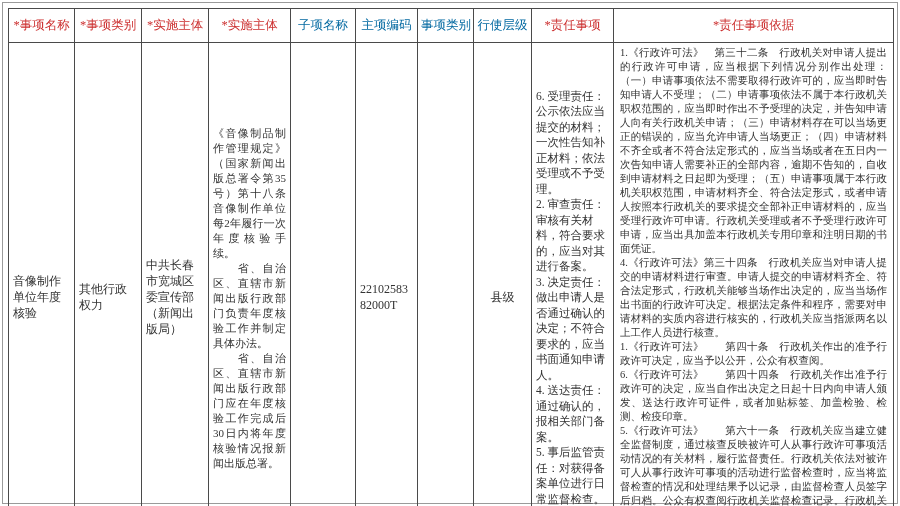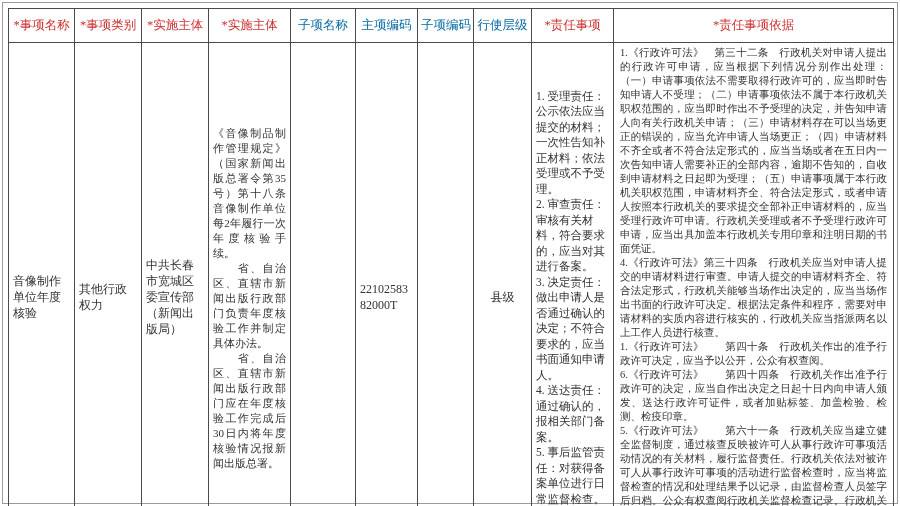--- a/index.html
+++ b/index.html
@@ -44,42 +44,42 @@
       <col style="width:280px">
     </colgroup>
     <thead>
       <tr>
         <th class="red">*事项名称</th>
         <th class="red">*事项类别</th>
         <th class="red">*实施主体</th>
         <th class="red">*实施主体</th>
         <th>子项名称</th>
         <th>主项编码</th>
-        <th>子项编码</th>
+        <th>事项类别</th>
         <th>行使层级</th>
         <th class="red">*责任事项</th>
         <th class="red">*责任事项依据</th>
       </tr>
     </thead>
     <tbody>
       <tr>
         <td class="c-wrap">音像制作单位年度核验</td>
         <td class="c-wrap">其他行政权力</td>
         <td class="c-wrap">中共长春市宽城区委宣传部（新闻出版局）</td>
         <td class="c-basis">
           <p>《音像制品制作管理规定》（国家新闻出版总署令第35号）第十八条音像制作单位每2年履行一次年度核验手续。</p>
           <p>　　省、自治区、直辖市新闻出版行政部门负责年度核验工作并制定具体办法。</p>
           <p>　　省、自治区、直辖市新闻出版行政部门应在年度核验工作完成后30日内将年度核验情况报新闻出版总署。</p>
         </td>
         <td class="c-wrap"></td>
         <td class="c-code">2210258382000T</td>
         <td class="c-wrap"></td>
         <td class="c-center">县级</td>
         <td class="c-resp">
-          <p>1. 受理责任：公示依法应当提交的材料；一次性告知补正材料；依法受理或不予受理。</p>
+          <p>6. 受理责任：公示依法应当提交的材料；一次性告知补正材料；依法受理或不予受理。</p>
           <p>2. 审查责任：审核有关材料，符合要求的，应当对其进行备案。</p>
           <p>3. 决定责任：做出申请人是否通过确认的决定；不符合要求的，应当书面通知申请人。</p>
           <p>4. 送达责任：通过确认的，报相关部门备案。</p>
           <p>5. 事后监管责任：对获得备案单位进行日常监督检查。</p>
         </td>
         <td class="c-law">
           <p>1.《行政许可法》　第三十二条　行政机关对申请人提出的行政许可申请，应当根据下列情况分别作出处理：（一）申请事项依法不需要取得行政许可的，应当即时告知申请人不受理；（二）申请事项依法不属于本行政机关职权范围的，应当即时作出不予受理的决定，并告知申请人向有关行政机关申请；（三）申请材料存在可以当场更正的错误的，应当允许申请人当场更正；（四）申请材料不齐全或者不符合法定形式的，应当当场或者在五日内一次告知申请人需要补正的全部内容，逾期不告知的，自收到申请材料之日起即为受理；（五）申请事项属于本行政机关职权范围，申请材料齐全、符合法定形式，或者申请人按照本行政机关的要求提交全部补正申请材料的，应当受理行政许可申请。行政机关受理或者不予受理行政许可申请，应当出具加盖本行政机关专用印章和注明日期的书面凭证。</p>
           <p>4.《行政许可法》第三十四条　行政机关应当对申请人提交的申请材料进行审查。申请人提交的申请材料齐全、符合法定形式，行政机关能够当场作出决定的，应当当场作出书面的行政许可决定。根据法定条件和程序，需要对申请材料的实质内容进行核实的，行政机关应当指派两名以上工作人员进行核查。</p>
           <p>1.《行政许可法》　　第四十条　行政机关作出的准予行政许可决定，应当予以公开，公众有权查阅。</p>
           <p>6.《行政许可法》　　第四十四条　行政机关作出准予行政许可的决定，应当自作出决定之日起十日内向申请人颁发、送达行政许可证件，或者加贴标签、加盖检验、检测、检疫印章。</p>

